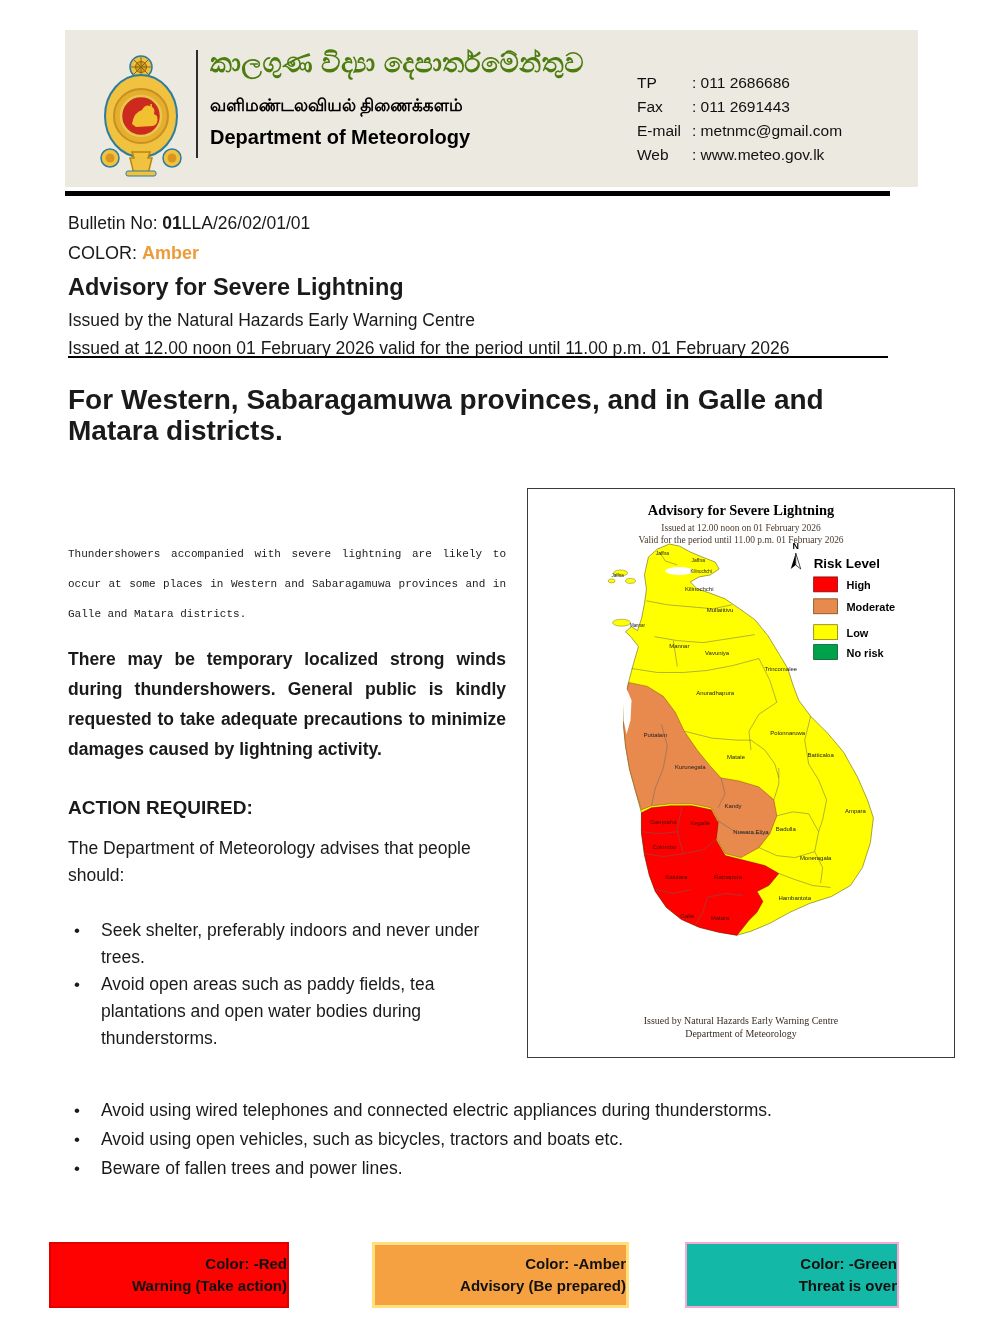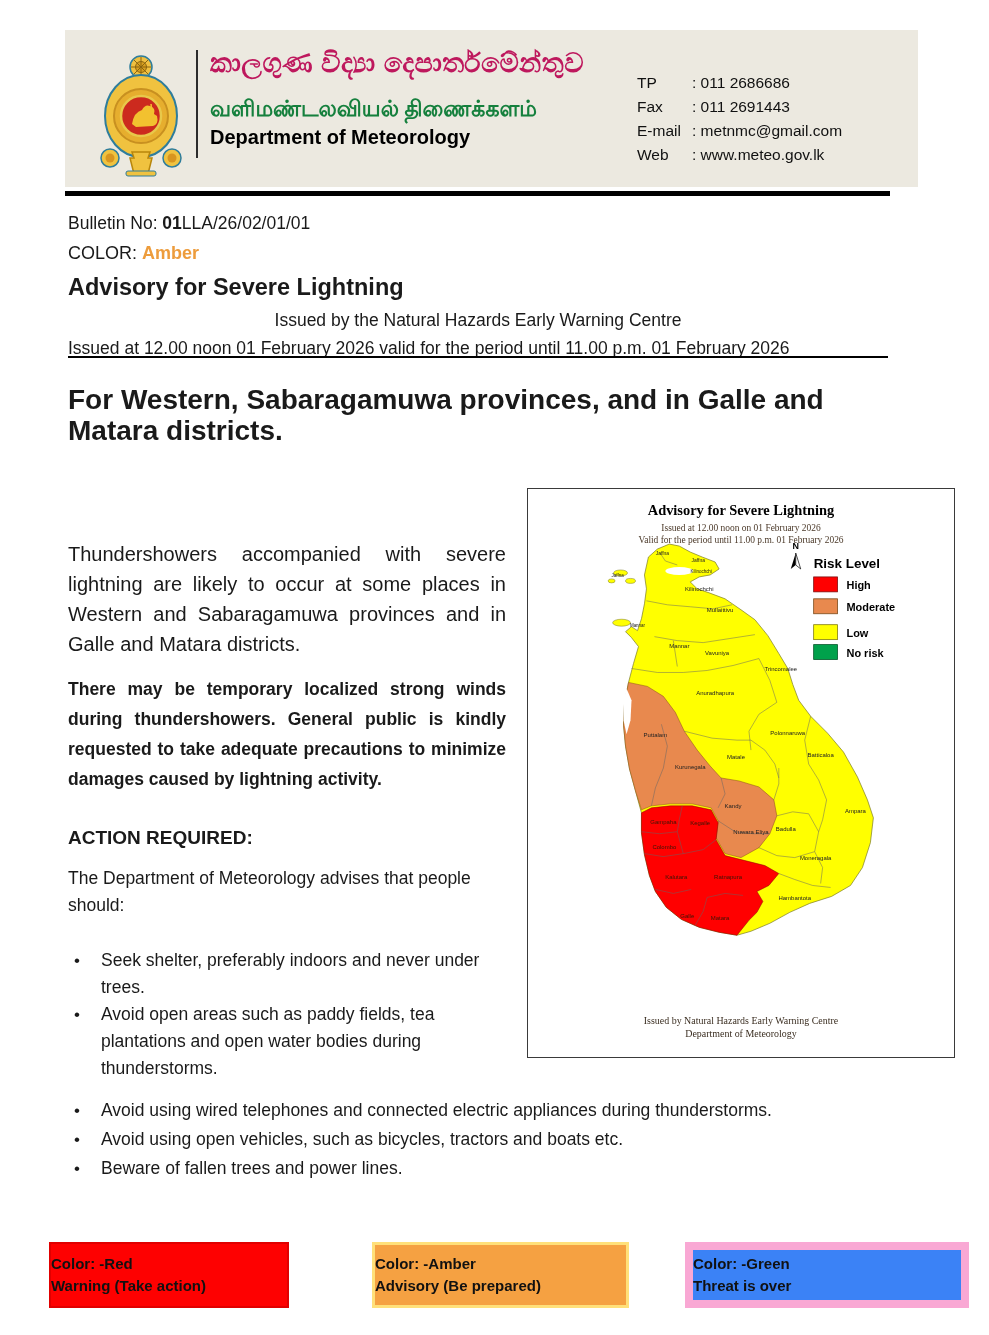--- a/index.html
+++ b/index.html
@@ -6,67 +6,67 @@
   body{
     width:989px;height:1335px;position:relative;background:#ffffff;
     font-family:"Liberation Sans", sans-serif;color:#1a1a1a;overflow:hidden;
   }
   .abs{position:absolute;}
 
   
   .header-box{left:65px;top:30px;width:853px;height:157px;background:#ece9e0;}
   .emblem{left:95px;top:52px;width:92px;height:126px;}
   .header-divider{left:196px;top:50px;width:2px;height:108px;background:#2c2c2c;}
-  .title-si{left:210px;top:48px;font-size:27px;font-weight:600;color:#be185d;letter-spacing:0.5px;}
-  .title-ta{left:210px;top:96px;font-size:22px;font-weight:700;font-family:"Liberation Serif",serif;color:#15803d;}
+  .title-si{left:210px;top:48px;font-size:27px;font-weight:600;color:#4d7c0f;letter-spacing:0.5px;}
+  .title-ta{left:210px;top:96px;font-size:17px;font-weight:700;font-family:"Liberation Serif",serif;color:#000000;}
   .title-en{left:210px;top:126px;font-size:20px;font-weight:700;color:#000;}
   .contacts{left:637px;top:58px;font-size:15.5px;line-height:24px;color:#111;}
   .contact-row{display:flex;}
   .contact-label{width:55px;}
   .black-bar{left:65px;top:191px;width:825px;height:5px;background:#000;}
 
   
   .bulletin{left:68px;top:213px;width:820px;}
   .b-row1{display:flex;font-size:17.5px;}
   .b-row2{font-size:18px;margin-top:9px;}
   .amber-word{color:#ed9c3c;font-weight:700;}
   .b-title{font-size:23.5px;font-weight:700;margin-top:10px;}
-  .b-issued{font-size:17.5px;margin-top:9px;text-align:center;}
+  .b-issued{font-size:17.5px;margin-top:9px;}
   .b-issued2{font-size:17.5px;margin-top:7px;}
   .thin-rule{left:68px;top:356px;width:820px;height:2px;background:#000;}
 
   
   .region-heading{left:68px;top:384px;width:820px;
     font-size:28px;font-weight:700;line-height:31px;}
 
   
   .left-col{left:68px;top:495px;width:438px;}
   .h-aware{font-size:19px;font-weight:700;margin:0;}
-  .p1{font-size:20px;line-height:30px;text-align:justify;margin:44px 0 0 0;}
+  .p1{font-size:11px;line-height:30px;text-align:justify;margin:44px 0 0 0;font-family:Liberation Mono, monospace;}
   .p2{font-size:17.5px;line-height:30px;text-align:justify;font-weight:700;margin:15px 0 0 0;}
   .h-action{font-size:19px;font-weight:700;margin:33px 0 0 0;}
   .p-intro{font-size:17.5px;line-height:27px;margin:16px 0 0 0;width:410px;}
   ul.blist{list-style:none;margin:28px 0 0 0;padding:0;font-size:17.5px;line-height:27px;}
   ul.blist li{position:relative;padding-left:33px;}
   ul.blist li::before{content:"\2022";position:absolute;left:6px;font-size:17px;}
   ul.blist-wide{margin:0;line-height:29px;}
 
   
   .map-box{left:527px;top:488px;width:428px;height:570px;border:1px solid #3a3a3a;background:#fff;box-sizing:border-box;}
   .map-box svg{display:block;}
 
   
   .wide-bullets{left:68px;top:1096px;width:832px;}
 
   
-  .fbox{height:66px;display:flex;flex-direction:column;align-items:flex-start;justify-content:center;
+  .fbox{height:66px;display:flex;flex-direction:column;align-items:flex-end;justify-content:center;
     font-size:15px;font-weight:700;line-height:22px;text-align:center;color:#111;box-sizing:border-box;}
   .fbox-red{left:49px;top:1242px;width:240px;background:#fe0101;border:2px solid #e00000;}
   .fbox-amber{left:372px;top:1242px;width:257px;background:#f5a142;border:3px solid #ffe07a;}
-  .fbox-green{left:685px;top:1242px;width:284px;background:#3b82f6;border:8px solid #f9a8d4;}
+  .fbox-green{left:685px;top:1242px;width:214px;background:#14b8a6;border:2px solid #f9a8d4;}
 </style>
 </head>
 <body>
 
 <div class="abs header-box">
   <svg class="abs emblem" style="left:30px;top:22px;" width="92" height="126" viewBox="0 0 92 126">
     <circle cx="46" cy="15" r="11" fill="#f0c040" stroke="#2e7d9c" stroke-width="1.5"></circle>
     <circle cx="46" cy="15" r="5.5" fill="#d8a020" stroke="#8a6510" stroke-width="1"></circle>
     <path d="M46 5 V25 M36 15 H56 M39 8 L53 22 M53 8 L39 22" stroke="#8a6510" stroke-width="1" fill="none"></path>
     <ellipse cx="46" cy="64" rx="36" ry="41" fill="#f0c23f" stroke="#2e7d9c" stroke-width="2"></ellipse>

